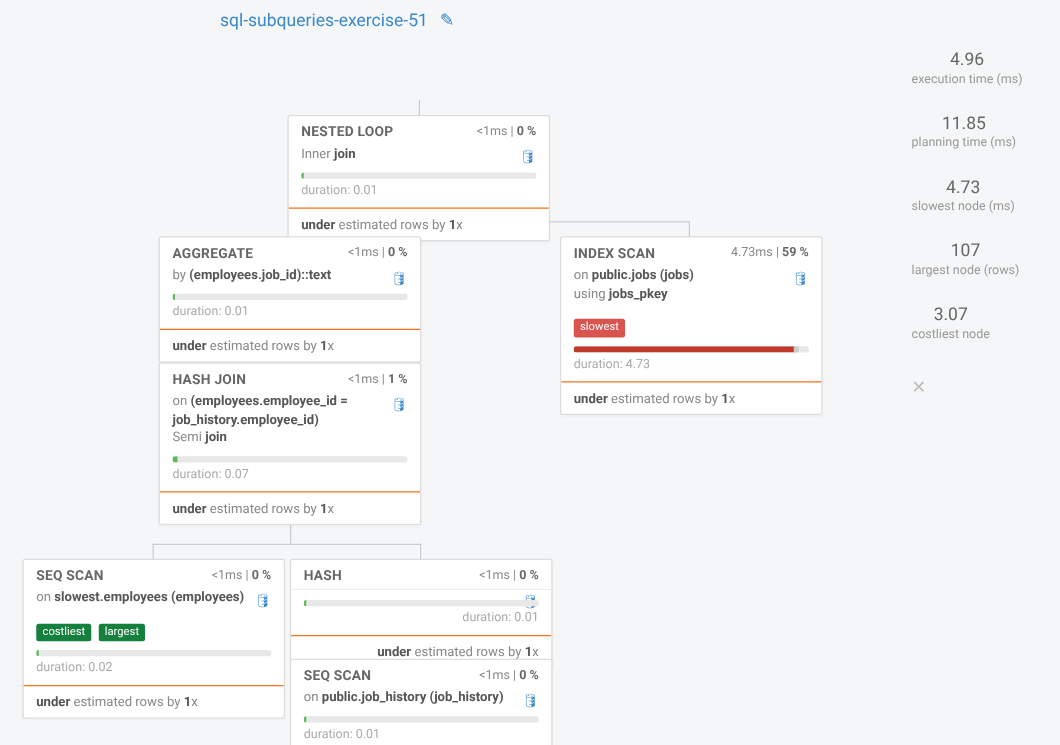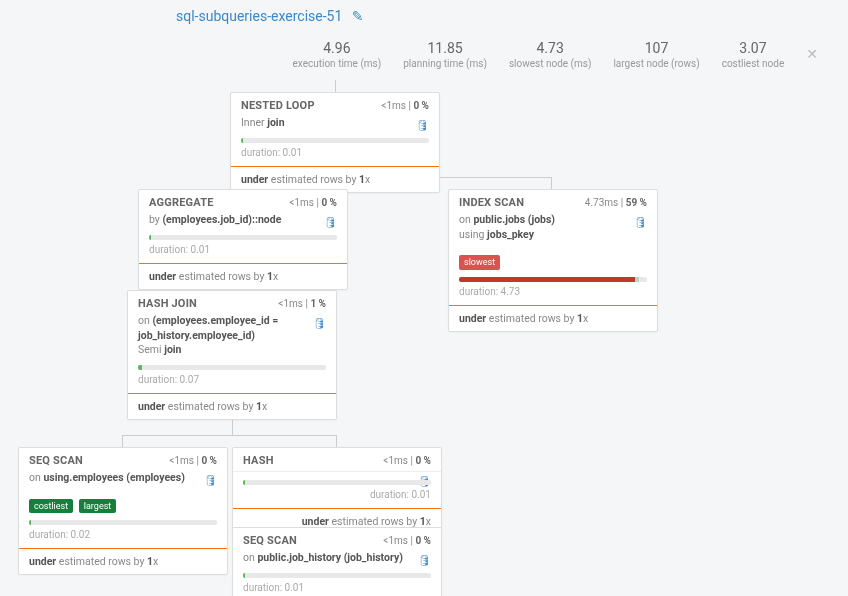--- a/index.html
+++ b/index.html
@@ -21,20 +21,21 @@
   font-size: 14px;
 }
 .title-area .pencil { margin-left: 6px; cursor: pointer; }
 .stats {
   position: absolute;
   top: 40px;
   right: 30px;
   display: flex;
   gap: 22px;
   align-items: flex-start;
+  flex-direction: column;
 }
 .stat { text-align: center; }
 .stat .val { font-size: 14px; color: #666; }
 .stat .lbl { font-size: 10px; color: #999; margin-top: 2px; }
 .close-x { color: #bbb; font-size: 14px; cursor: pointer; margin-top: 6px; }
 .canvas { position: absolute; left: 0; top: 80px; width: 848px; height: 520px; }
 .node {
   position: absolute;
   width: 210px;
   background: #fff;
@@ -158,28 +159,28 @@
       <span class="db-icon" style="color:#3a88c9;">🛢</span>
       <span><span>Inner </span><strong>join</strong></span>
       <div class="bar">
           <div class="fill green" style="width:1%"></div>
         </div>
       <div class="dur">duration: 0.01</div>
     </div>
     <div class="est"><b>under</b><span> estimated rows by </span><b>1</b><span>x</span></div>
   </div>
 
-  <div class="node" style="left:138px; top:109px;">
+  <div class="node" style="left:127px; top:109px;">
     <div class="hdr">
       <span class="name">AGGREGATE</span>
       <span class="meta"><span>&lt;1ms</span> | <b>0 %</b></span>
     </div>
     <div class="body">
       <span class="db-icon" style="color:#3a88c9;">🛢</span>
-      <span><span>by </span><strong>(employees.job_id)::node</strong></span>
+      <span><span>by </span><strong>(employees.job_id)::text</strong></span>
       <div class="bar">
           <div class="fill green" style="width:1%"></div>
         </div>
       <div class="dur">duration: 0.01</div>
     </div>
     <div class="est"><b>under</b><span> estimated rows by </span><b>1</b><span>x</span></div>
   </div>
 
   <div class="node" style="left:448px; top:109px;">
     <div class="hdr">
@@ -217,21 +218,21 @@
     <div class="est"><b>under</b><span> estimated rows by </span><b>1</b><span>x</span></div>
   </div>
 
   <div class="node" style="left:18px; top:367px;">
     <div class="hdr">
       <span class="name">SEQ SCAN</span>
       <span class="meta"><span>&lt;1ms</span> | <b>0 %</b></span>
     </div>
     <div class="body">
       <span class="db-icon" style="color:#3a88c9;">🛢</span>
-      <div><span>on </span><strong>using.employees (employees)</strong></div>
+      <div><span>on </span><strong>slowest.employees (employees)</strong></div>
       <span class="badge orange">costliest</span>
       <span class="badge orange">largest</span>
       <div class="bar">
           <div class="fill green" style="width:1%"></div>
         </div>
       <div class="dur">duration: 0.02</div>
     </div>
     <div class="est"><b>under</b><span> estimated rows by </span><b>1</b><span>x</span></div>
   </div>
 

